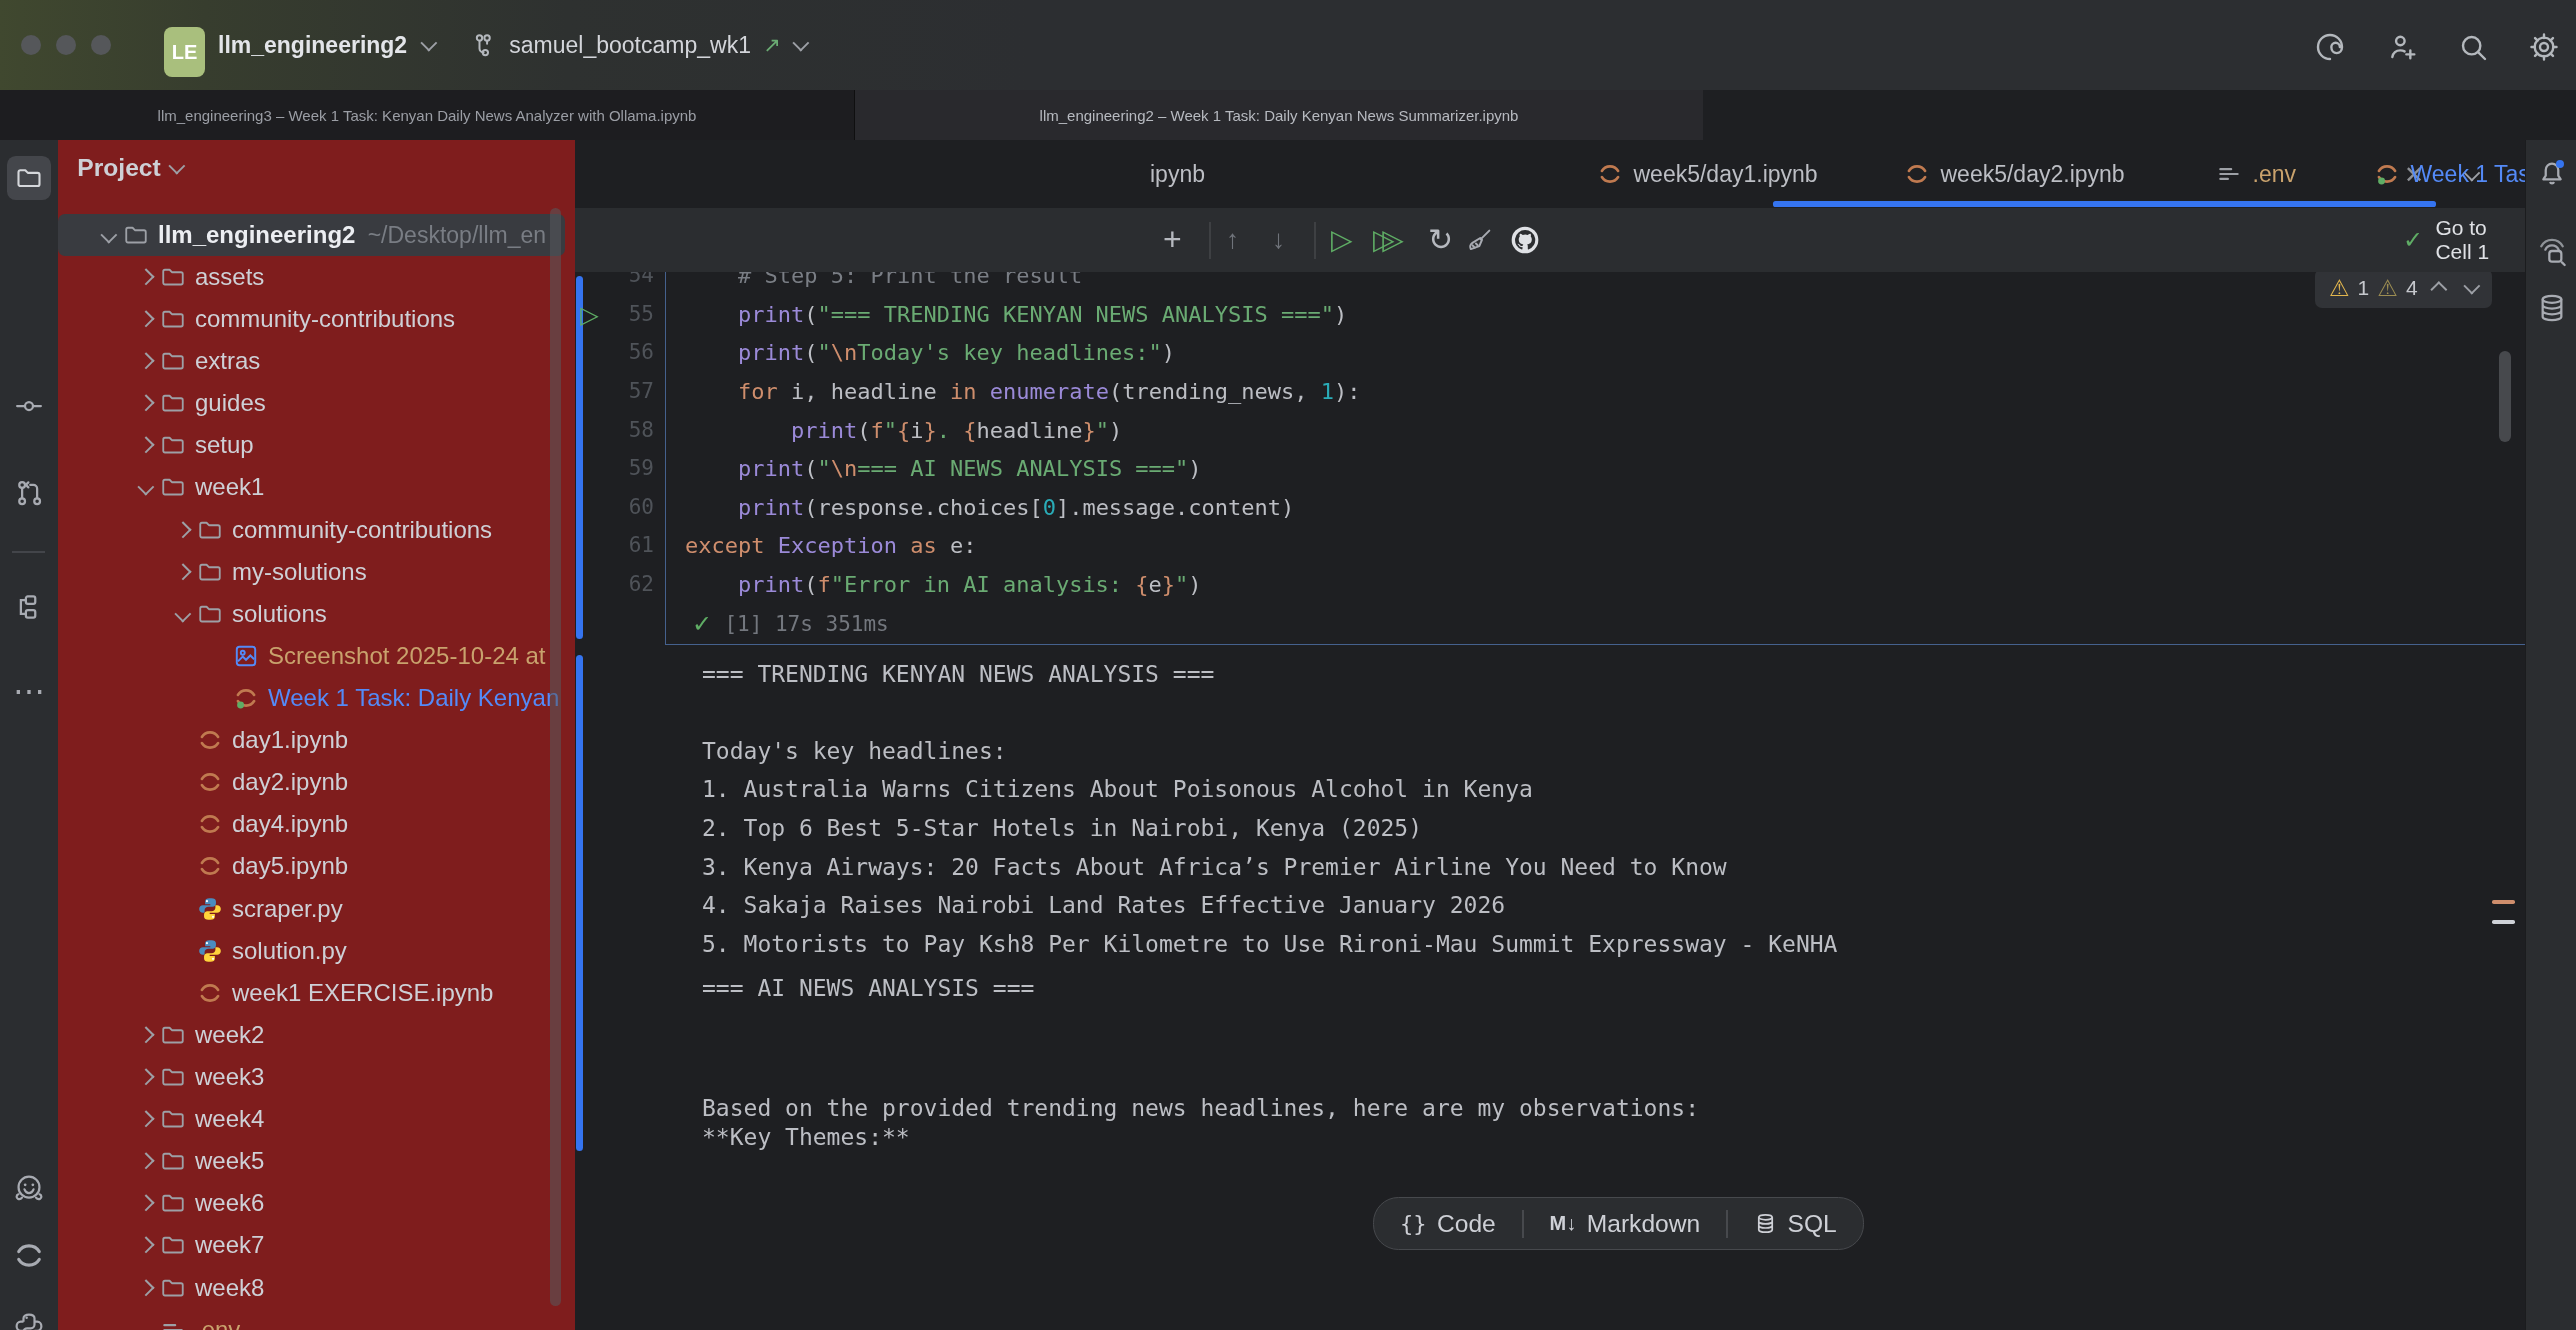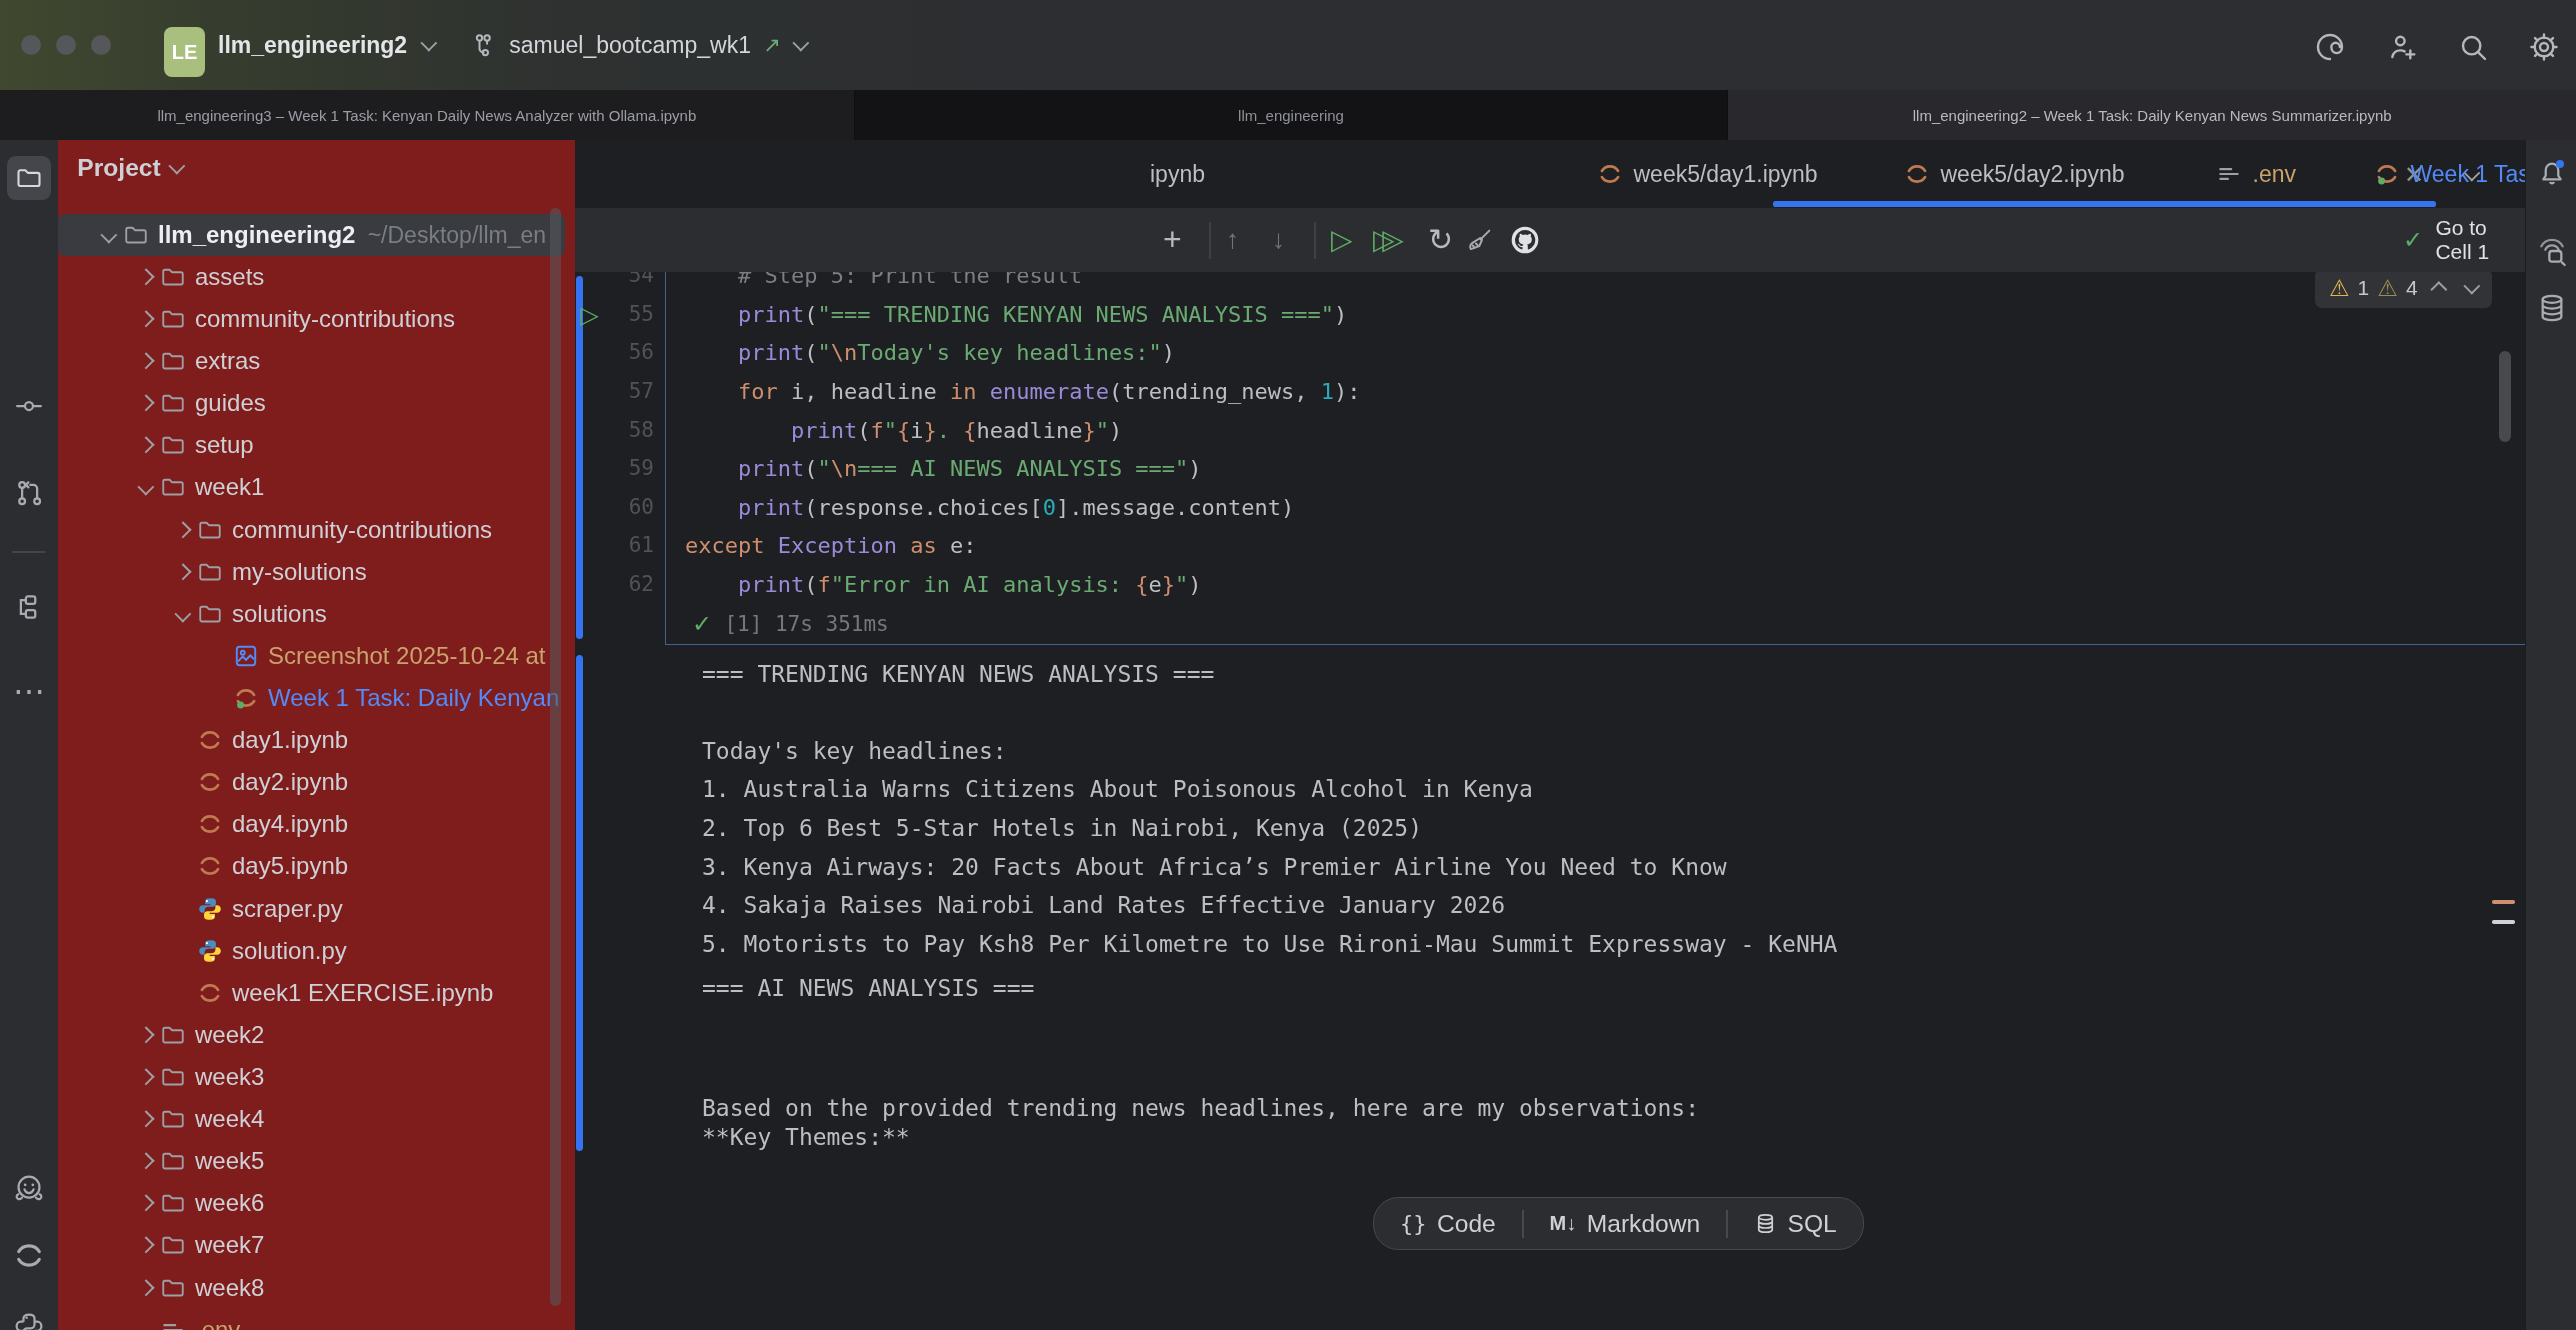--- a/index.html
+++ b/index.html
@@ -124,21 +124,20 @@
       <svg viewBox="0 0 24 24" width="32" height="32" fill="none" stroke="#b4b8bd" stroke-width="1.8" stroke-linecap="round">
         <circle cx="12" cy="12" r="3"></circle>
           <circle cx="12" cy="12" r="7"></circle>
         <path d="M12 2.6v2.6M12 18.8v2.6M2.6 12h2.6M18.8 12h2.6M5.3 5.3l1.9 1.9M16.8 16.8l1.9 1.9M18.7 5.3l-1.9 1.9M7.2 16.8l-1.9 1.9"></path>
       </svg>
     </span>
   </div>
 
   <div id="wintabs">
     <div class="wtab" style="width:854px;background:#1d1d20;color:#9b9ea5;border-right:1.8px solid #0f0f10">llm_engineering3 – Week 1 Task: Kenyan Daily News Analyzer with Ollama.ipynb</div>
-    <div class="wtab" style="width:873px;background:#131316;color:#8f9298;border-right:1.8px solid #0f0f10">llm_engineering</div>
     <div class="wtab" style="width:848px;background:#29292d;color:#b7bac0">llm_engineering2 – Week 1 Task: Daily Kenyan News Summarizer.ipynb</div>
   </div>
 
   <div id="leftstrip">
     <div id="folderbtn">
       <svg viewBox="0 0 24 24" width="28" height="28" fill="none" stroke="#d5d7db" stroke-width="1.8" stroke-linejoin="round">
         <path d="M3 7c0-1 .7-1.7 1.6-1.7h4.2L11 7.6h8.4c.9 0 1.6.7 1.6 1.6v8.1c0 .9-.7 1.6-1.6 1.6H4.6C3.7 18.9 3 18.2 3 17.3V7z"></path>
       </svg>
     </div>
     <span class="lsic" style="top:251px">

